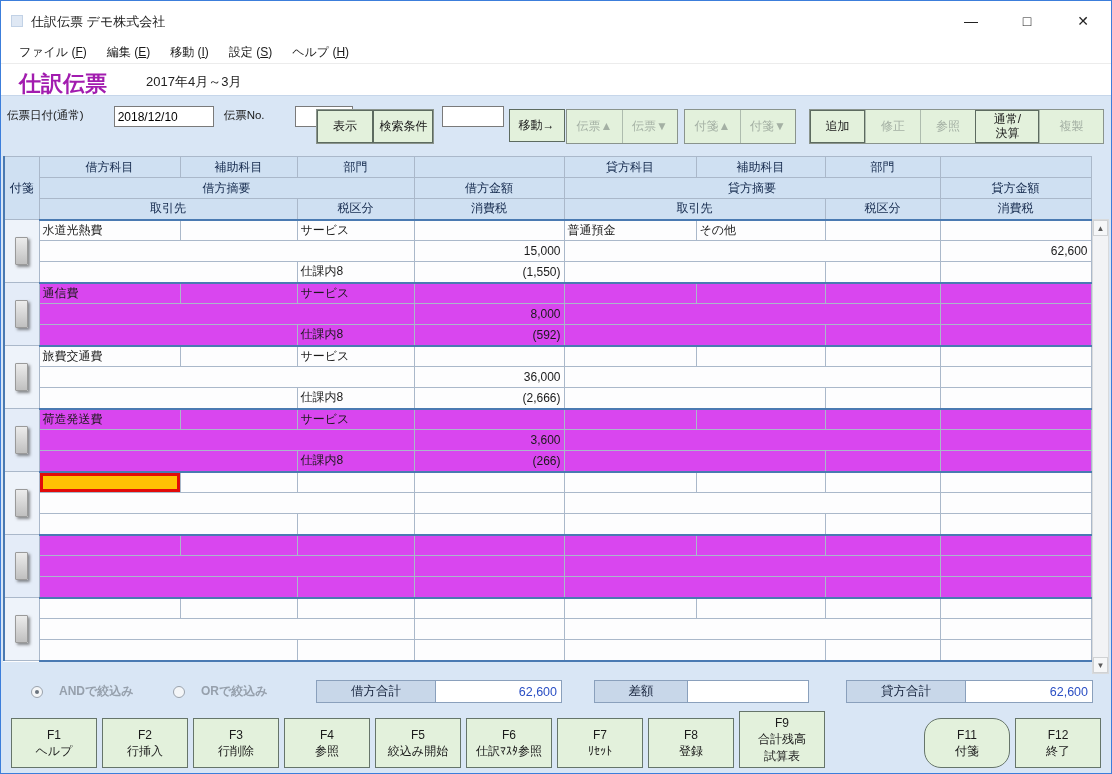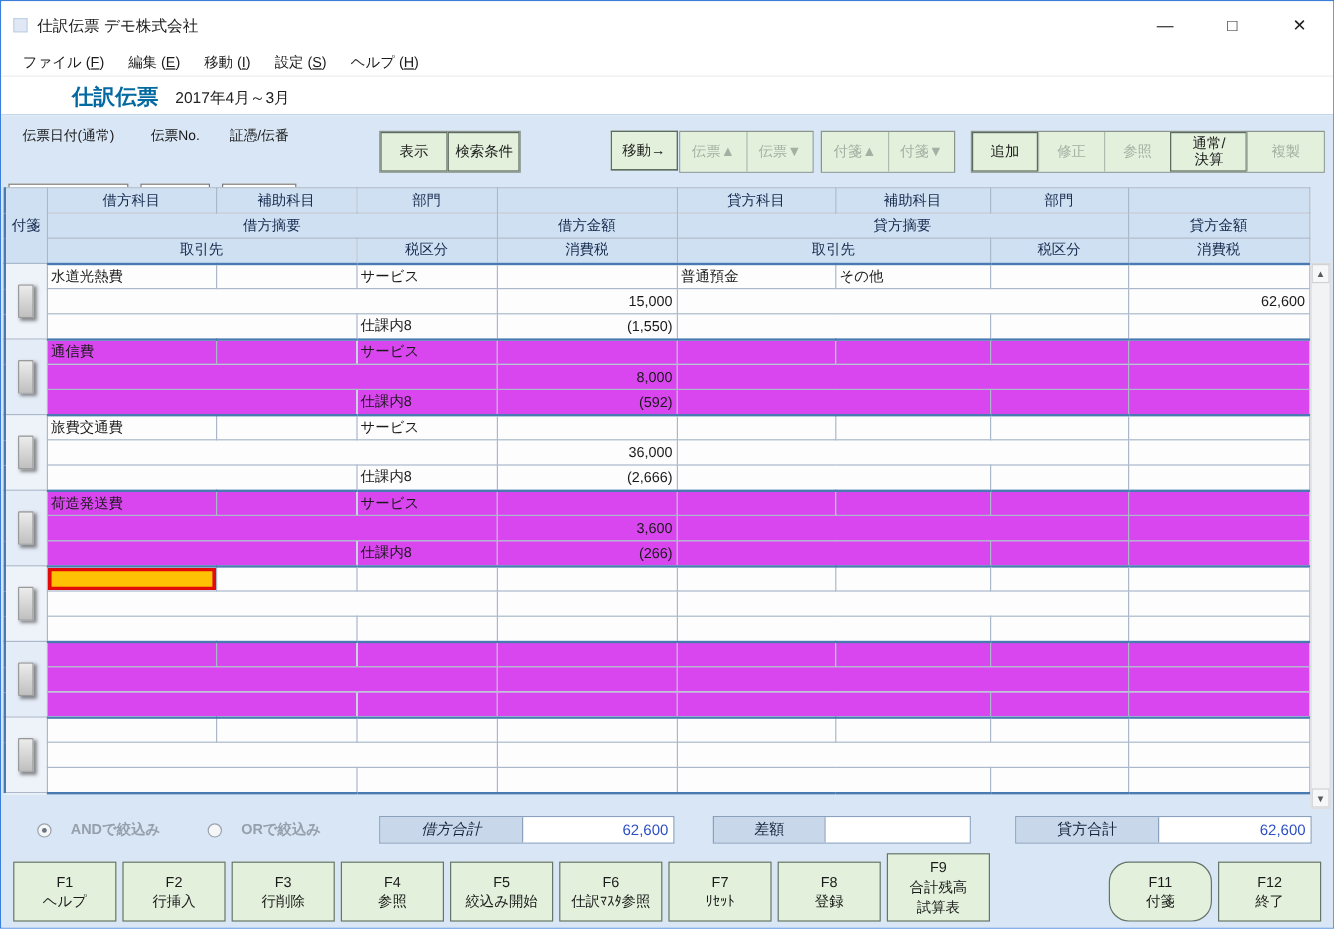--- a/index.html
+++ b/index.html
@@ -13,27 +13,27 @@
   .app-icon { position:absolute; left:10px; top:14px; width:12px; height:12px; background:#dfe8f4; border:1px solid #c2d2e6; }
   .win-title { position:absolute; left:30px; top:12px; font-size:13px; color:#1a1a1a; }
   .win-controls { position:absolute; right:0; top:0; height:40px; display:flex; align-items:center; }
   .win-btn { width:56px; height:40px; display:flex; align-items:center; justify-content:center; font-size:14px; color:#222; cursor:default; }
   
   .menubar { position:absolute; top:40px; left:0; right:0; height:23px; background:#ffffff; border-bottom:1px solid #ececec; display:flex; align-items:center; padding-left:8px; }
   .menu-item { padding:3px 10px; font-size:12px; color:#1a1a1a; }
   .menu-item u { text-decoration:underline; }
   
   .page-header { position:absolute; top:63px; left:0; right:0; height:32px; background:#ffffff; border-bottom:1px solid #c6d6ea; }
-  .page-title { position:absolute; left:18px; top:5px; font-size:18px; font-weight:bold; color:#0369a1;margin-left:41px; }
+  .page-title { position:absolute; left:18px; top:5px; font-size:22px; font-weight:bold; color:#a21caf; }
   .page-period { position:absolute; left:145px; top:9px; font-size:13px; color:#222222; }
   
   .content { position:absolute; top:95px; left:0; right:0; bottom:0; background:#d9e6f5; }
   
   .fields { position:absolute; left:6px; top:10px; display:flex; gap:10px; }
-  .field { display:flex; flex-direction:column; align-items:center;gap:30px; }
+  .field { display:flex; flex-direction:row; align-items:center;gap:30px; }
   .field label { font-size:11.5px; color:#1a1a1a; margin-bottom:2px; }
   .field input { height:21px; border:1px solid #7a7a7a; background:#ffffff; font-size:12px; padding:0 3px; font-family:"Liberation Sans",sans-serif; }
   
   .btn { background:#e3f1dc; border:1px solid #66756a; color:#1a1a1a; font-size:12px; text-align:center; line-height:1.15; padding:2px; font-family:"Liberation Sans",sans-serif; }
   .btn.disabled { color:#a4b0a4; border-color:#b6c6b2; }
   .btn-group { position:absolute; top:13px; display:flex; border:1px solid #8a948c; }
   .btn-group .btn { border:none; border-left:1px solid #aebcae; height:33px; }
   .btn-group .btn:first-child { border-left:none; }
   .btn-group .btn.en { outline:1px solid #5d6b60; outline-offset:-1px; }
   .g-display { left:315px; }
@@ -67,21 +67,21 @@
   .vs-down { bottom:0; }
   
   .summary { position:absolute; left:0; right:0; top:579px; height:32px; }
   .radio-row { position:absolute; top:8px; display:flex; align-items:center; gap:16px; color:#96a0ac; font-size:12px;font-weight:bold; }
   .r-and { left:30px; } .r-or { left:172px; }
   .radio { width:12px; height:12px; border-radius:50%; border:1px solid #9aa2ac; background:#f4f6f8; position:relative; }
   .radio.sel::after { content:""; position:absolute; left:3px; top:3px; width:4px; height:4px; border-radius:50%; background:#6a737e; }
   .total-pair { position:absolute; top:5px; height:23px; display:flex; border:1px solid #8aa0bc; }
   .total-label { background:#c8d7e9; color:#16233c; display:flex; align-items:center; justify-content:center; font-size:12.5px; }
   .total-value { background:#ffffff; display:flex; align-items:center; justify-content:flex-end; padding:0 4px; font-size:12.5px; color:#2b4fc4; border-left:1px solid #8aa0bc; }
-  .p-debit { left:315px; } .p-debit .total-label{ width:118px;font-style:italic; } .p-debit .total-value{ width:126px; }
+  .p-debit { left:315px; } .p-debit .total-label{ width:118px; } .p-debit .total-value{ width:126px; }
   .p-diff  { left:593px; } .p-diff .total-label{ width:92px; } .p-diff .total-value{ width:121px; color:#1a1a1a; }
   .p-credit{ left:845px; } .p-credit .total-label{ width:118px; } .p-credit .total-value{ width:127px; }
   
   .fkeys { position:absolute; left:10px; right:10px; bottom:5px; display:flex; gap:5px; align-items:flex-end; }
   .fkey { width:86px; height:50px; background:#e3f1dc; border:1px solid #66756a; font-size:12px; color:#1a1a1a; text-align:center; line-height:1.35; display:flex; flex-direction:column; align-items:center; justify-content:center; font-family:"Liberation Sans",sans-serif; }
   .fkey.tall { height:57px; }
   .fkey.gap { margin-left:auto;border-radius:17px; }
 </style>
 </head>
 <body>

